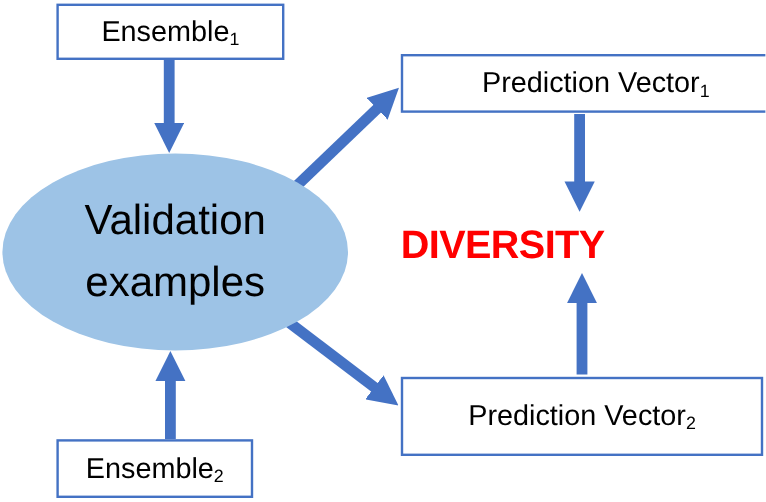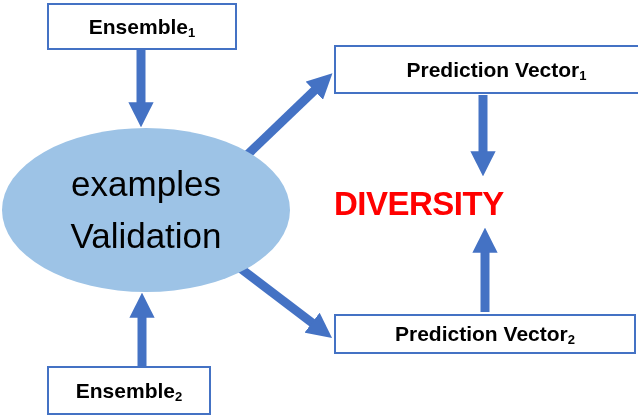--- a/index.html
+++ b/index.html
@@ -33,33 +33,32 @@
   }
   .arrowhead-shape { fill: var(--arrow); }
   .node-box {
     position: absolute;
     background: var(--box-fill);
     border: 2px solid var(--box-border);
     display: flex;
     align-items: center;
     justify-content: center;
     color: var(--label-text);
-    font-size: 21px;
+    font-size: 24px;
     white-space: nowrap;
-    font-weight: bold;
   }
   .node-box sub {
     font-size: 0.62em;
     line-height: 0;
     vertical-align: -0.25em;
   }
   .box-ensemble1 { left: 47px;  top: 3px;   width: 190px; height: 47px; }
   .box-ensemble2 { left: 47px;  top: 366px; width: 164px; height: 49px; }
   .box-pv1       { left: 334px; top: 45px;  width: 325px; height: 49px; }
-  .box-pv2       { left: 334px; top: 314px; width: 302px; height: 40px; }
+  .box-pv2       { left: 334px; top: 314px; width: 302px; height: 66px; }
   .ellipse {
     position: absolute;
     left: 2px; top: 128px;
     width: 288px; height: 164px;
     background: var(--ellipse-fill);
     border-radius: 50%;
     display: flex;
     flex-direction: column;
     align-items: center;
     justify-content: center;
@@ -97,22 +96,22 @@
     <line class="arrow-line" x1="240" y1="268" x2="315" y2="325" marker-end="url(#arrowhead)"></line>
     <line class="arrow-line" x1="483" y1="95" x2="483" y2="155" marker-end="url(#arrowhead)"></line>
     <line class="arrow-line" x1="485" y1="312" x2="485" y2="249" marker-end="url(#arrowhead)"></line>
   </svg>
 
   <div class="node-box box-ensemble1">
     <span><span>Ensemble</span><sub>1</sub></span>
   </div>
 
   <div class="ellipse">
+    <span>Validation</span>
     <span>examples</span>
-    <span>Validation</span>
   </div>
 
   <div class="node-box box-ensemble2">
     <span><span>Ensemble</span><sub>2</sub></span>
   </div>
 
   <div class="node-box box-pv1">
     <span><span>Prediction Vector</span><sub>1</sub></span>
   </div>
 

